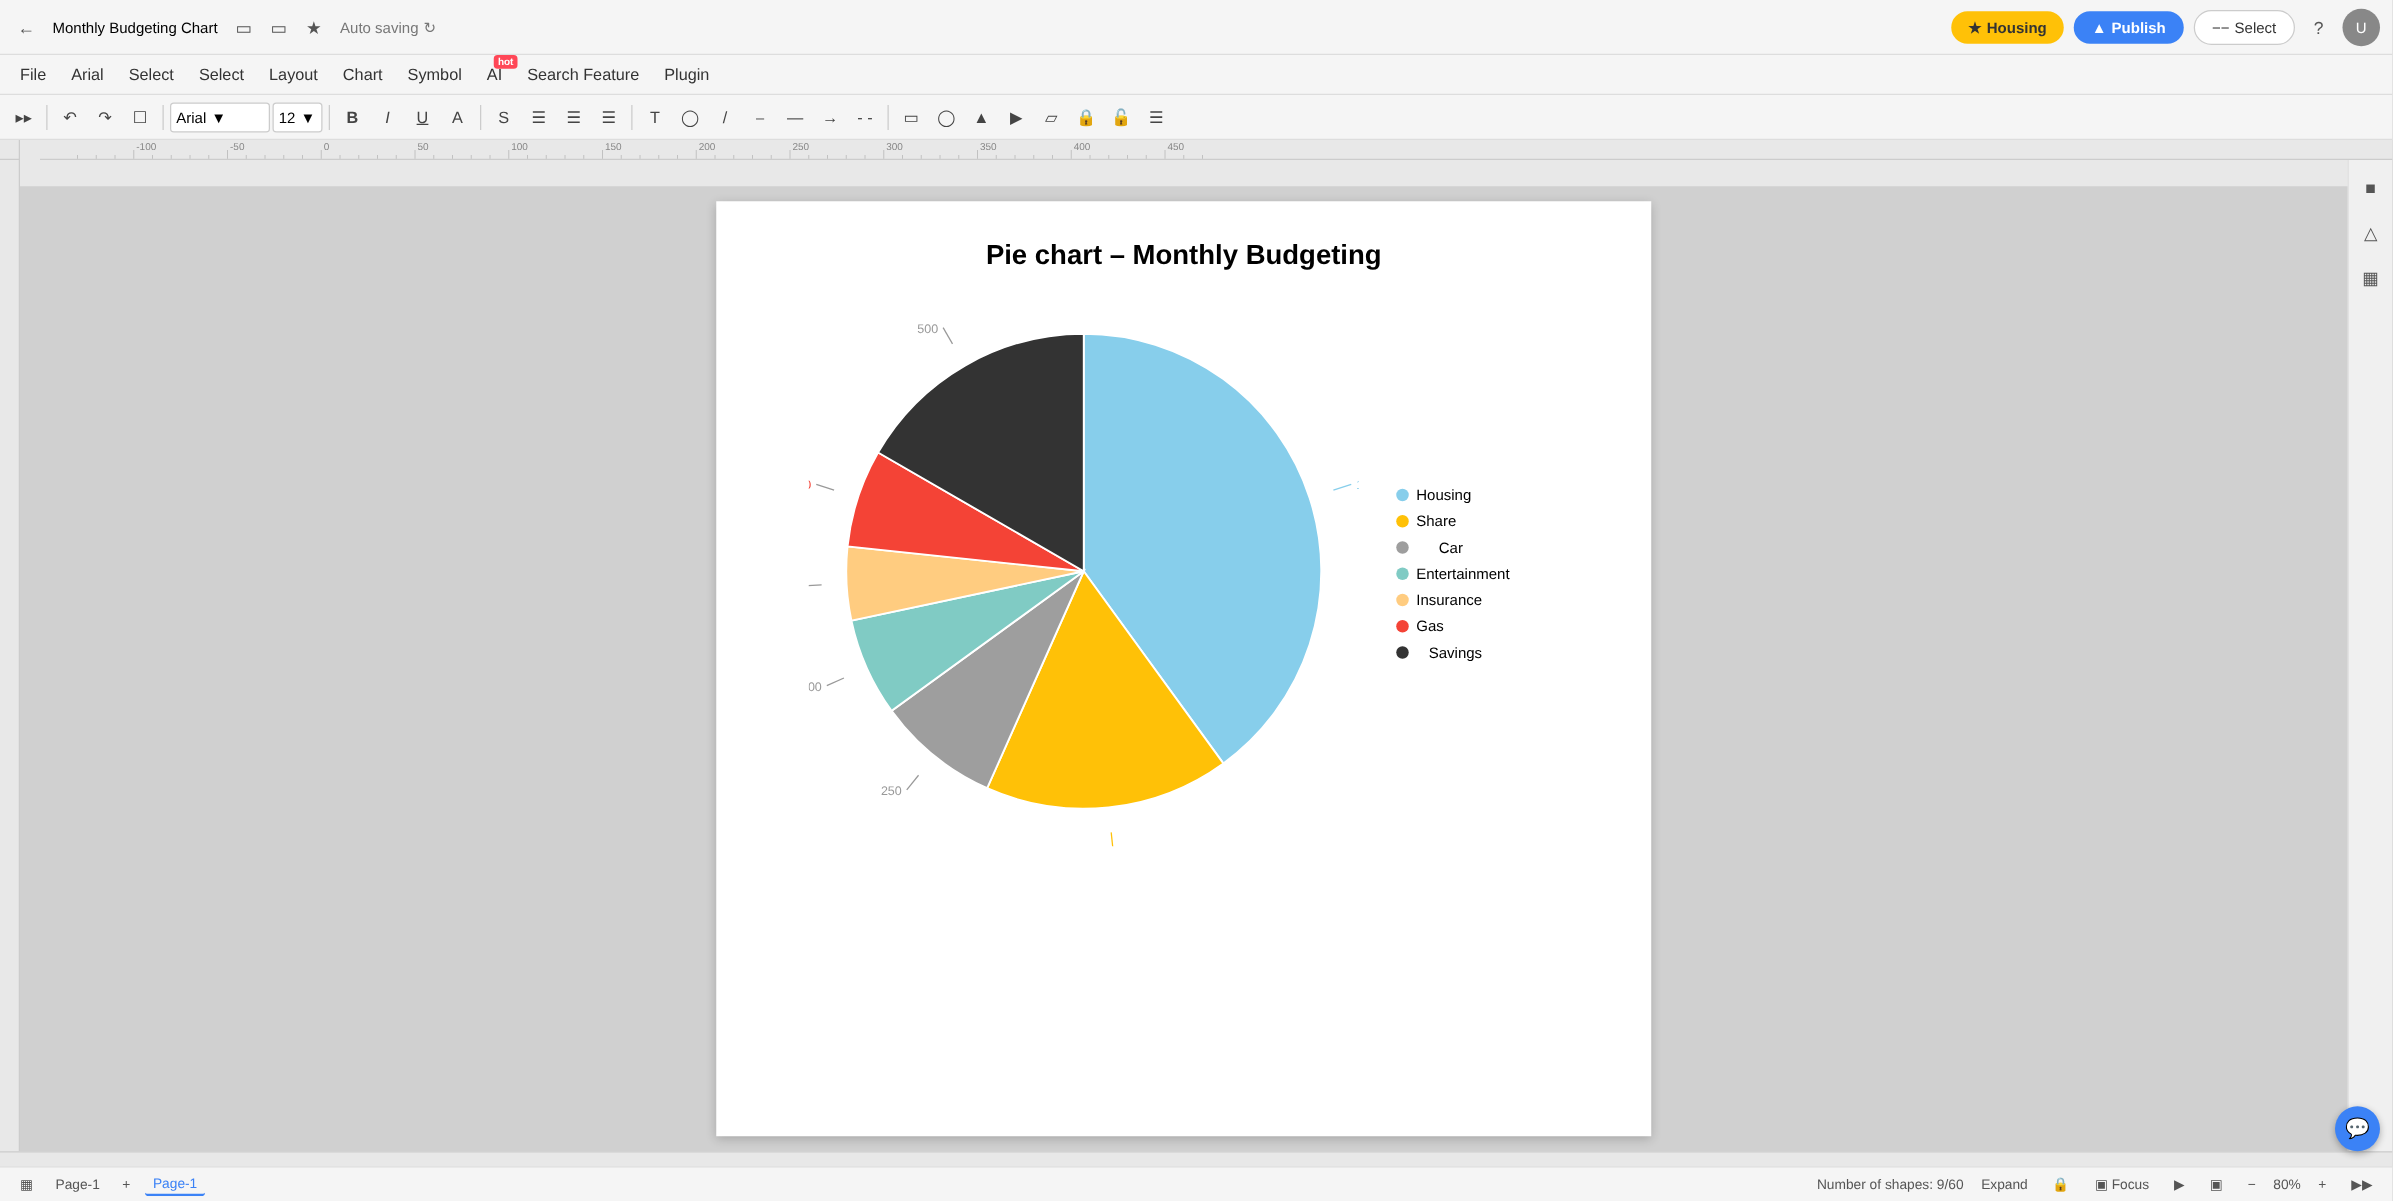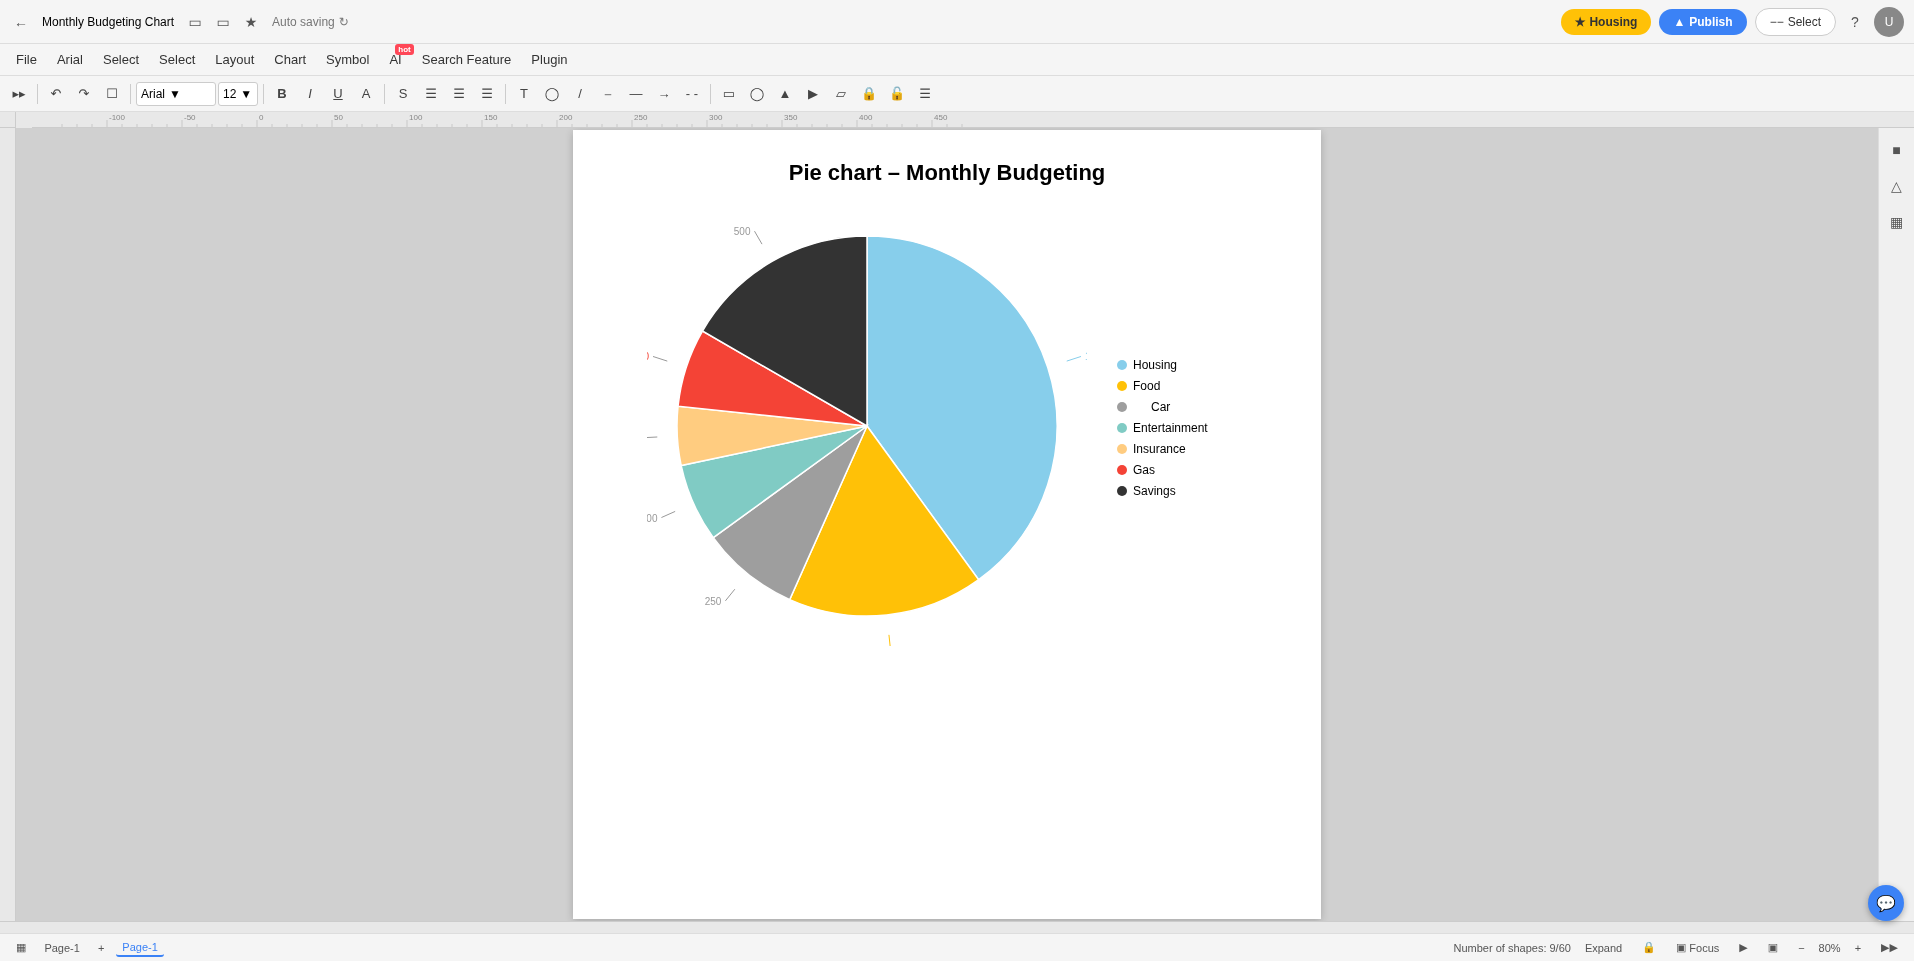--- a/index.html
+++ b/index.html
@@ -304,21 +304,21 @@
   </div>
 
   <div style="display:flex; flex:1; overflow:hidden;">
 
     <div id="left-ruler" style="width:16px; background:#e8e8e8; border-right:1px solid #ccc; overflow:hidden; flex-shrink:0;">
       <svg width="16" height="100%">
         <g id="vruler-marks"></g>
       </svg>
     </div>
 
-    <div id="canvas-area" style="flex:1; background:#d0d0d0; overflow:auto; position:relative; display:flex; justify-content:flex-start; padding:2px 0;">
+    <div id="canvas-area" style="flex:1; background:#d0d0d0; overflow:auto; position:relative; display:flex; justify-content:flex-start; padding:12px 0;margin-top:21px;">
 
       <div id="document" style="background:white; width:748px; min-height:680px; margin:0 auto; box-shadow:0 2px 8px rgba(0,0,0,0.2); position:relative; padding:30px;">
 
         <div id="chart-title" style="text-align:center; font-size:22px; font-weight:bold; margin-bottom:20px; font-family:Arial;">Pie chart – Monthly Budgeting</div>
 
         <div id="chart-container" style="display:flex; align-items:center; justify-content:center; gap:30px; position:relative;">
 
           <div id="pie-wrapper" style="position:relative;">
             <svg id="pie-chart" width="440" height="440" viewBox="-220 -220 440 440">
 
@@ -351,39 +351,39 @@
           </div>
 
           <div id="legend" style="display:flex; flex-direction:column; gap:7px; min-width:130px;">
 
           <div class="legend-item" style="display: flex; align-items: center; gap: 6px; font-size: 12px;">
                 <div class="legend-dot" style="width: 10px; height: 10px; border-radius: 50%; background: rgb(135, 206, 235); flex-shrink: 0;"></div>
                 <span>Housing</span>
               </div>
               <div class="legend-item" style="display: flex; align-items: center; gap: 6px; font-size: 12px;">
                 <div class="legend-dot" style="width: 10px; height: 10px; border-radius: 50%; background: rgb(255, 193, 7); flex-shrink: 0;"></div>
-                <span>Food</span>
+                <span>Share</span>
               </div>
               <div class="legend-item" style="display: flex; align-items: center; gap: 24px; font-size: 12px;">
                 <div class="legend-dot" style="width: 10px; height: 10px; border-radius: 50%; background: rgb(158, 158, 158); flex-shrink: 0;"></div>
                 <span>Car</span>
               </div>
               <div class="legend-item" style="display: flex; align-items: center; gap: 6px; font-size: 12px;">
                 <div class="legend-dot" style="width: 10px; height: 10px; border-radius: 50%; background: rgb(128, 203, 196); flex-shrink: 0;"></div>
                 <span>Entertainment</span>
               </div>
               <div class="legend-item" style="display: flex; align-items: center; gap: 6px; font-size: 12px;">
                 <div class="legend-dot" style="width: 10px; height: 10px; border-radius: 50%; background: rgb(255, 204, 128); flex-shrink: 0;"></div>
                 <span>Insurance</span>
               </div>
               <div class="legend-item" style="display: flex; align-items: center; gap: 6px; font-size: 12px;">
                 <div class="legend-dot" style="width: 10px; height: 10px; border-radius: 50%; background: rgb(244, 67, 54); flex-shrink: 0;"></div>
                 <span>Gas</span>
               </div>
-              <div class="legend-item" style="display: flex; align-items: center; gap: 6px; font-size: 12px;">
+              <div class="legend-item" style="display: flex; align-items: center; gap: 16px; font-size: 12px;">
                 <div class="legend-dot" style="width: 10px; height: 10px; border-radius: 50%; background: rgb(51, 51, 51); flex-shrink: 0;"></div>
                 <span>Savings</span>
               </div>
             </div>
         </div>
       </div>
     </div>
 
     <div id="right-panel" style="width:36px; background:#f0f0f0; border-left:1px solid #ddd; display:flex; flex-direction:column; align-items:center; padding:8px 0; gap:8px;">
       <div class="right-icon">■</div>

